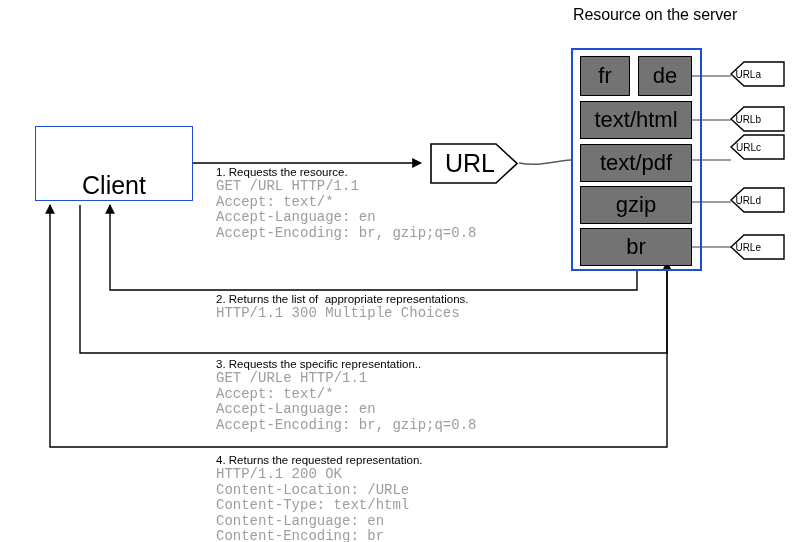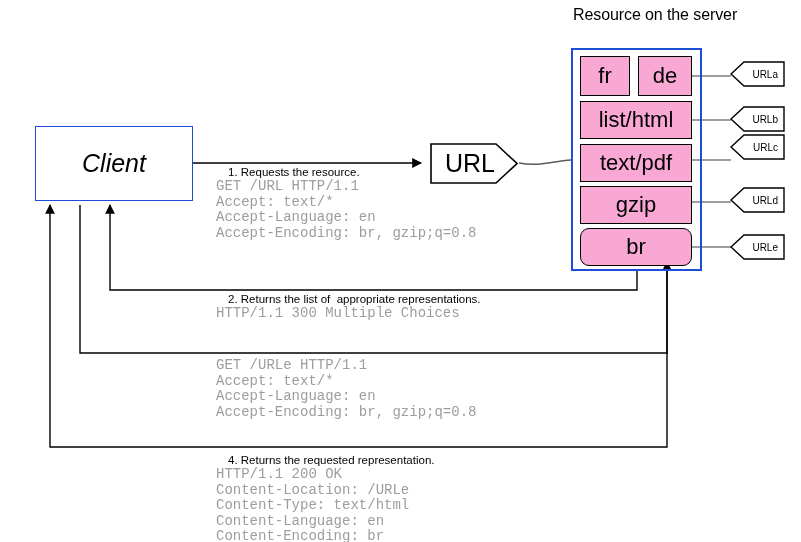--- a/index.html
+++ b/index.html
@@ -43,57 +43,56 @@
     white-space: nowrap;
   }
 
   
   .box {
     position: absolute;
     box-sizing: border-box;
     border: 2px solid #1d4ed8;
     background: #fff;
     display: flex;
-    align-items: center;
+    align-items: flex-end;
     justify-content: center;
     text-align: center;
-    font-style: italic;
   }
 
   #client-box {
     left: 35px; top: 126px;
     width: 158px; height: 75px;
     font-size: 25px;
     border-width: 1.6px;
   }
 
   #server-outer {
     left: 571px; top: 48px;
     width: 131px; height: 223px;
     border-width: 2.2px;
     background: transparent;
   }
 
   .rep-box {
     position: absolute;
     box-sizing: border-box;
     border: 1.8px solid #000;
-    background: #f9a8d4;
+    background: #737373;
     display: flex;
     align-items: center;
     justify-content: center;
     font-size: 22px;
     line-height: 1;
   }
   #rep-fr { left: 580px; top: 56px; width: 50px; height: 40px; }
   #rep-de { left: 638px; top: 56px; width: 54px; height: 40px; }
   #rep-html { left: 580px; top: 101px; width: 112px; height: 38px; }
   #rep-pdf  { left: 580px; top: 144px; width: 112px; height: 38px; }
   #rep-gzip { left: 580px; top: 186px; width: 112px; height: 38px; }
-  #rep-br   { left: 580px; top: 228px; width: 112px; height: 38px; border-radius: 9px; }
+  #rep-br   { left: 580px; top: 228px; width: 112px; height: 38px; }
 
   
   .pentagon-right {
     position: absolute;
     display: flex;
     align-items: center;
     justify-content: flex-start;
   }
   .pentagon-right .ptext {
     position: relative;
@@ -109,21 +108,21 @@
   .pent-left {
     position: absolute;
     display: flex;
     align-items: center;
     justify-content: flex-end;
     font-size: 10px;
   }
   .pent-left .ptext {
     position: relative;
     z-index: 2;
-    margin-right: 7px;
+    margin-right: 24px;
   }
   .url-chip { width: 55px; height: 26px; }
   #url-a { left: 730px; top: 61px; }
   #url-b { left: 730px; top: 106px; }
   #url-c { left: 730px; top: 134px; }
   #url-d { left: 730px; top: 187px; }
   #url-e { left: 730px; top: 234px; }
 
   .pshape {
     position: absolute;
@@ -134,21 +133,20 @@
   }
 
   
   .step {
     position: absolute;
   }
   .step-title {
     font-size: 11.5px;
     white-space: pre;
     line-height: 13px;
-    margin-left: 12px;
   }
   .step-lines {
     font-family: "Liberation Mono", monospace;
     font-size: 14px;
     line-height: 15.5px;
     color: #9d9d9d;
     white-space: pre;
   }
   #step-1 { left: 216px; top: 166px; }
   #step-2 { left: 216px; top: 293px; }
@@ -202,21 +200,21 @@
 
   <div id="server-outer" class="box"></div>
 
   <div id="rep-fr" class="rep-box">
     <span>fr</span>
   </div>
   <div id="rep-de" class="rep-box">
     <span>de</span>
   </div>
   <div id="rep-html" class="rep-box">
-    <span>list/html</span>
+    <span>text/html</span>
   </div>
   <div id="rep-pdf" class="rep-box">
     <span>text/pdf</span>
   </div>
   <div id="rep-gzip" class="rep-box">
     <span>gzip</span>
   </div>
   <div id="rep-br" class="rep-box">
     <span>br</span>
   </div>
@@ -263,20 +261,21 @@
 Accept-Language: en
 Accept-Encoding: br, gzip;q=0.8</div>
   </div>
 
   <div id="step-2" class="step">
     <div class="step-title">2. Returns the list of  appropriate representations.</div>
     <div class="step-lines">HTTP/1.1 300 Multiple Choices</div>
   </div>
 
   <div id="step-3" class="step">
+    <div class="step-title">3. Requests the specific representation..</div>
     <div class="step-lines">GET /URLe HTTP/1.1
 Accept: text/*
 Accept-Language: en
 Accept-Encoding: br, gzip;q=0.8</div>
   </div>
 
   <div id="step-4" class="step">
     <div class="step-title">4. Returns the requested representation.</div>
     <div class="step-lines">HTTP/1.1 200 OK
 Content-Location: /URLe

